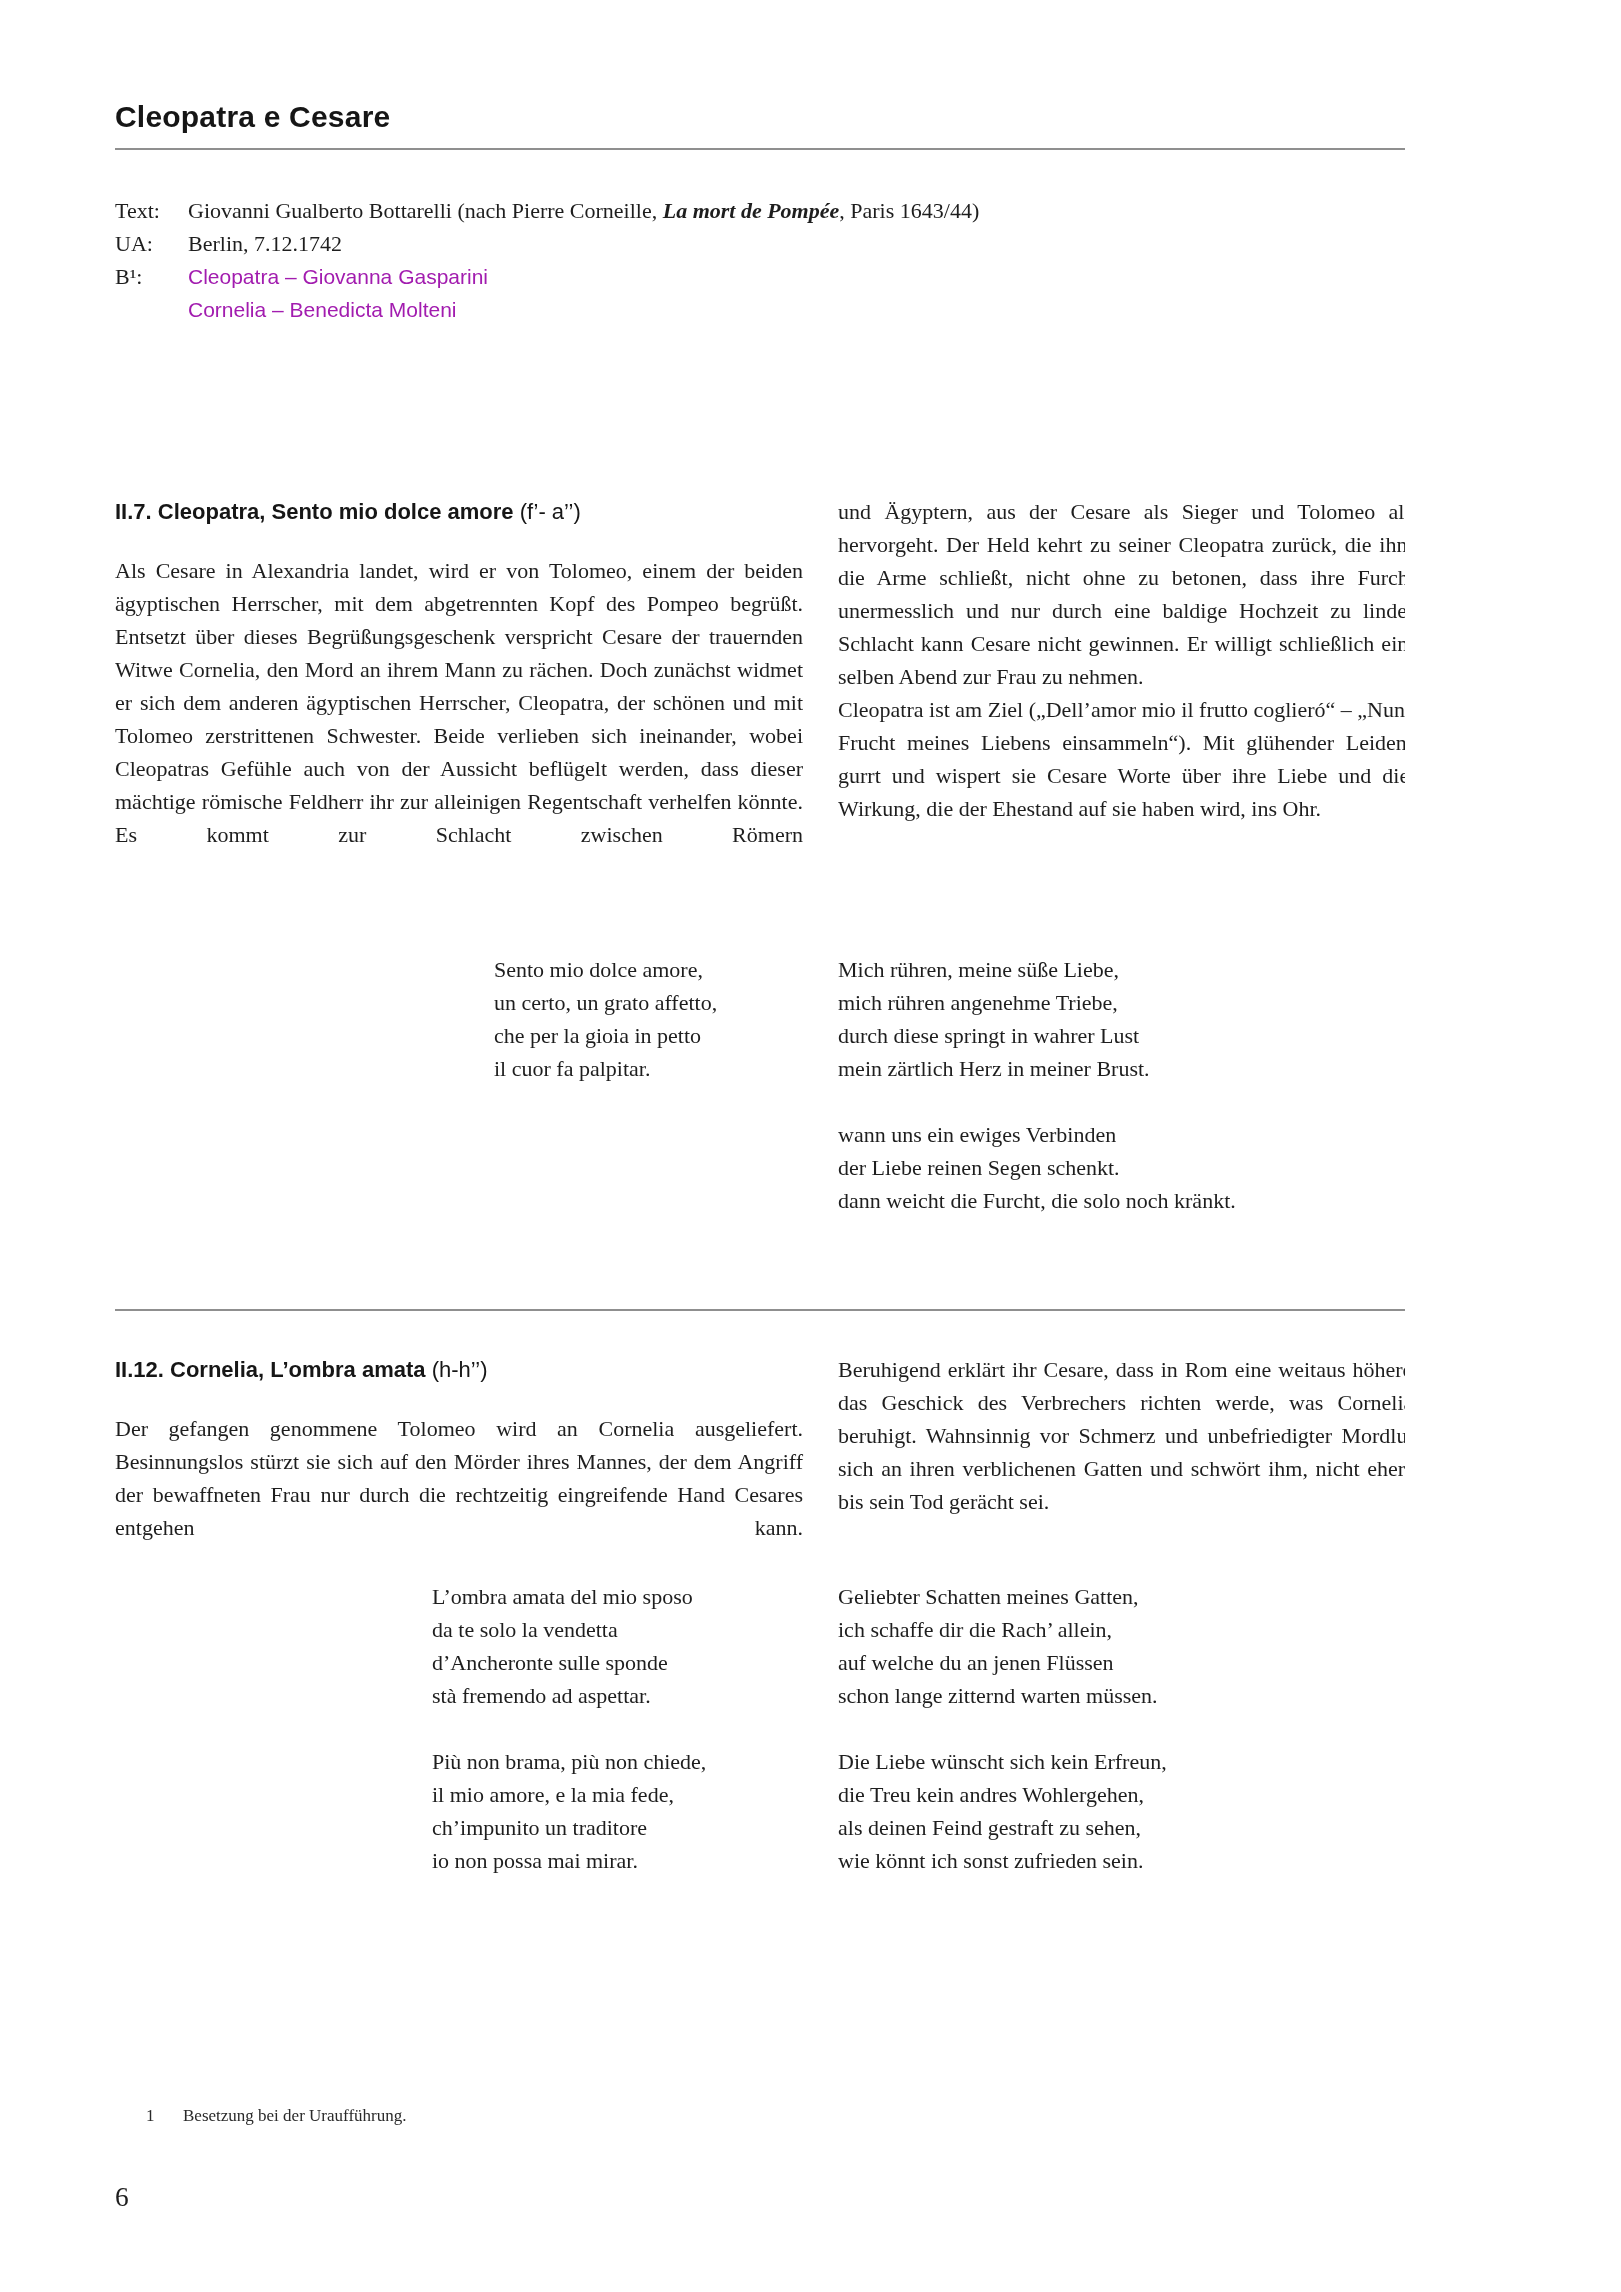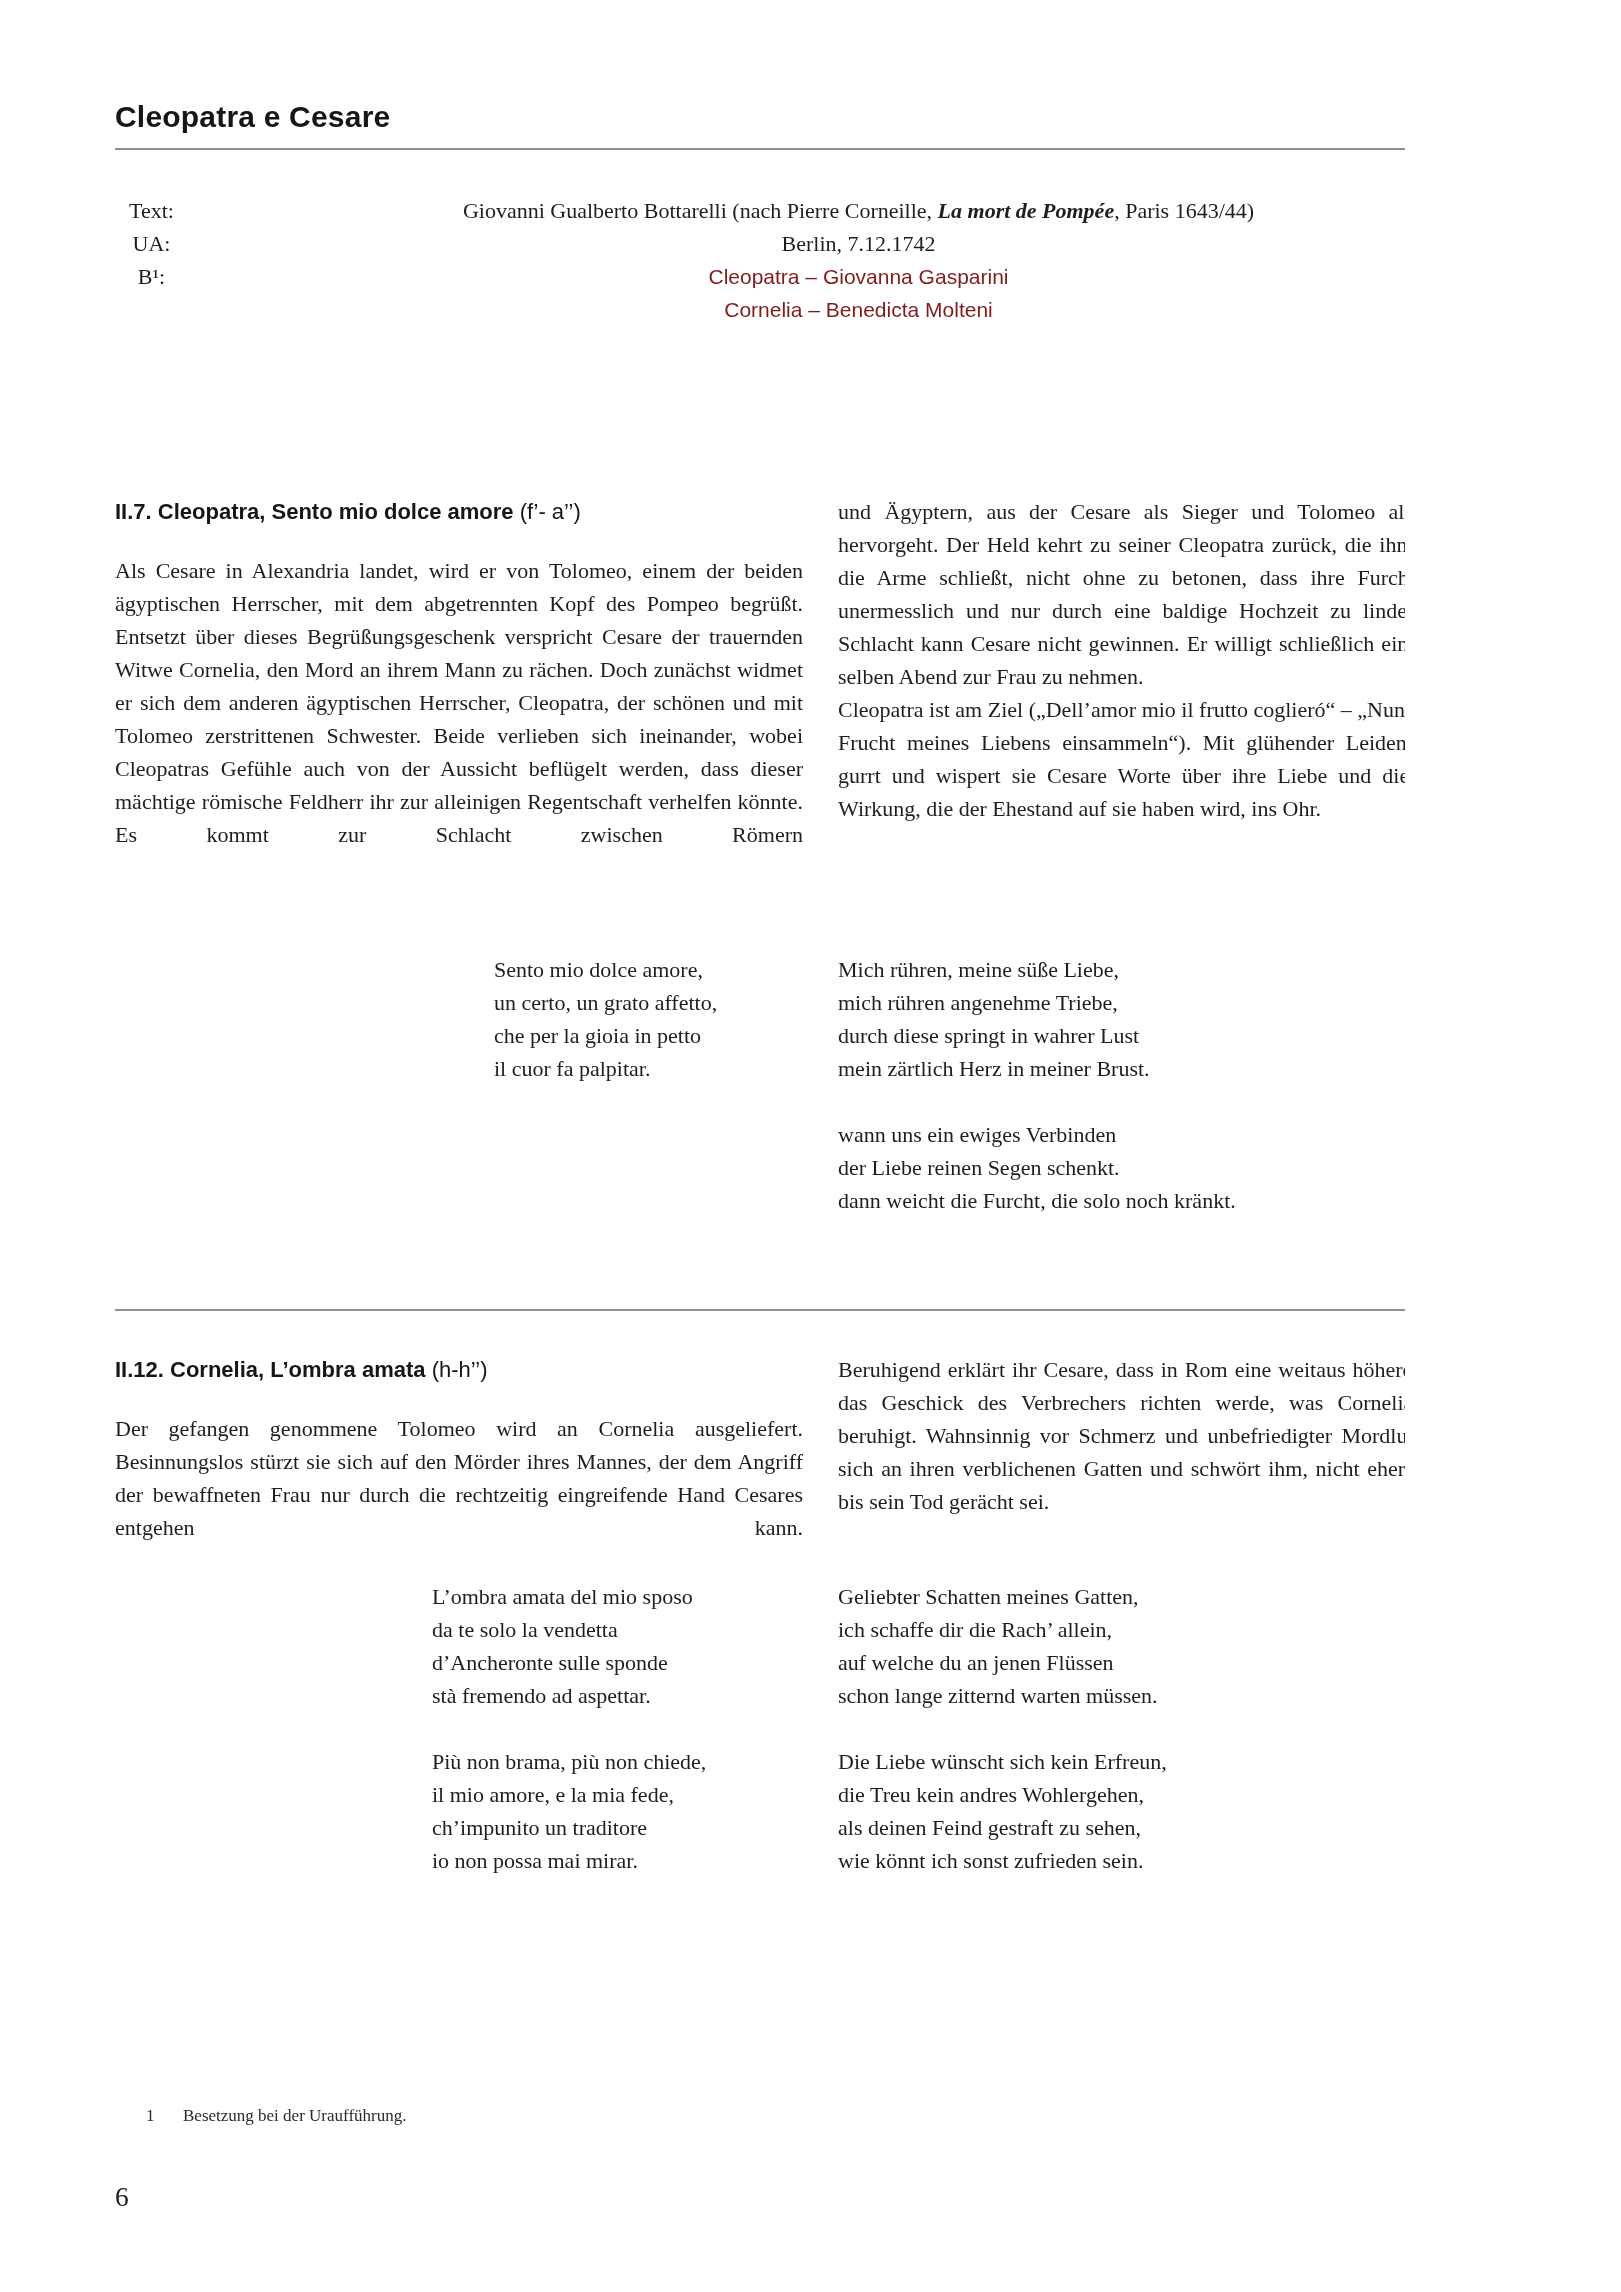--- a/index.html
+++ b/index.html
@@ -25,21 +25,21 @@
   }
   .rule { height:2px; background:#8f8f8f; }
   .title-rule { margin-top:12.7px; }
 
   
   .metadata { font-size:22px; line-height:33px; }
   .meta-row { display:flex; align-items:flex-start; }
   .meta-label { flex:0 0 73px; }
   .meta-value { flex:1; }
   .it-serif { font-style:italic;font-weight:bold; }
-  .cast-lines { font-family:"Liberation Sans", sans-serif; font-size:21px; line-height:33px; color:#7f1d1d; }
+  .cast-lines { font-family:"Liberation Sans", sans-serif; font-size:21px; line-height:33px; color:#a21caf; }
 
   
   .cols { display:grid; grid-template-columns:688px 691px; column-gap:35px; }
   .section-heading {
     font-family:"Liberation Sans", sans-serif;
     font-size:22px; font-weight:bold;
     line-height:33px;
     margin-bottom:25.5px;
     color:#161616;
   }
@@ -66,21 +66,21 @@
 </head>
 <body>
 
 <div class="page">
 
   <div class="abs" style="top:98px;">
     <h1 class="page-title">Cleopatra e Cesare</h1>
     <div class="rule title-rule"></div>
   </div>
 
-  <div class="abs metadata" style="top:194px;text-align:center;">
+  <div class="abs metadata" style="top:194px;">
     <div class="meta-row">
       <span class="meta-label">Text:</span>
       <span class="meta-value"><span>Giovanni Gualberto Bottarelli (nach Pierre Corneille, </span><span class="it-serif">La mort de Pompée</span><span>, Paris 1643/44)</span></span>
     </div>
     <div class="meta-row">
       <span class="meta-label">UA:</span>
       <span class="meta-value">Berlin, 7.12.1742</span>
     </div>
     <div class="meta-row">
       <span class="meta-label">B¹:</span>

